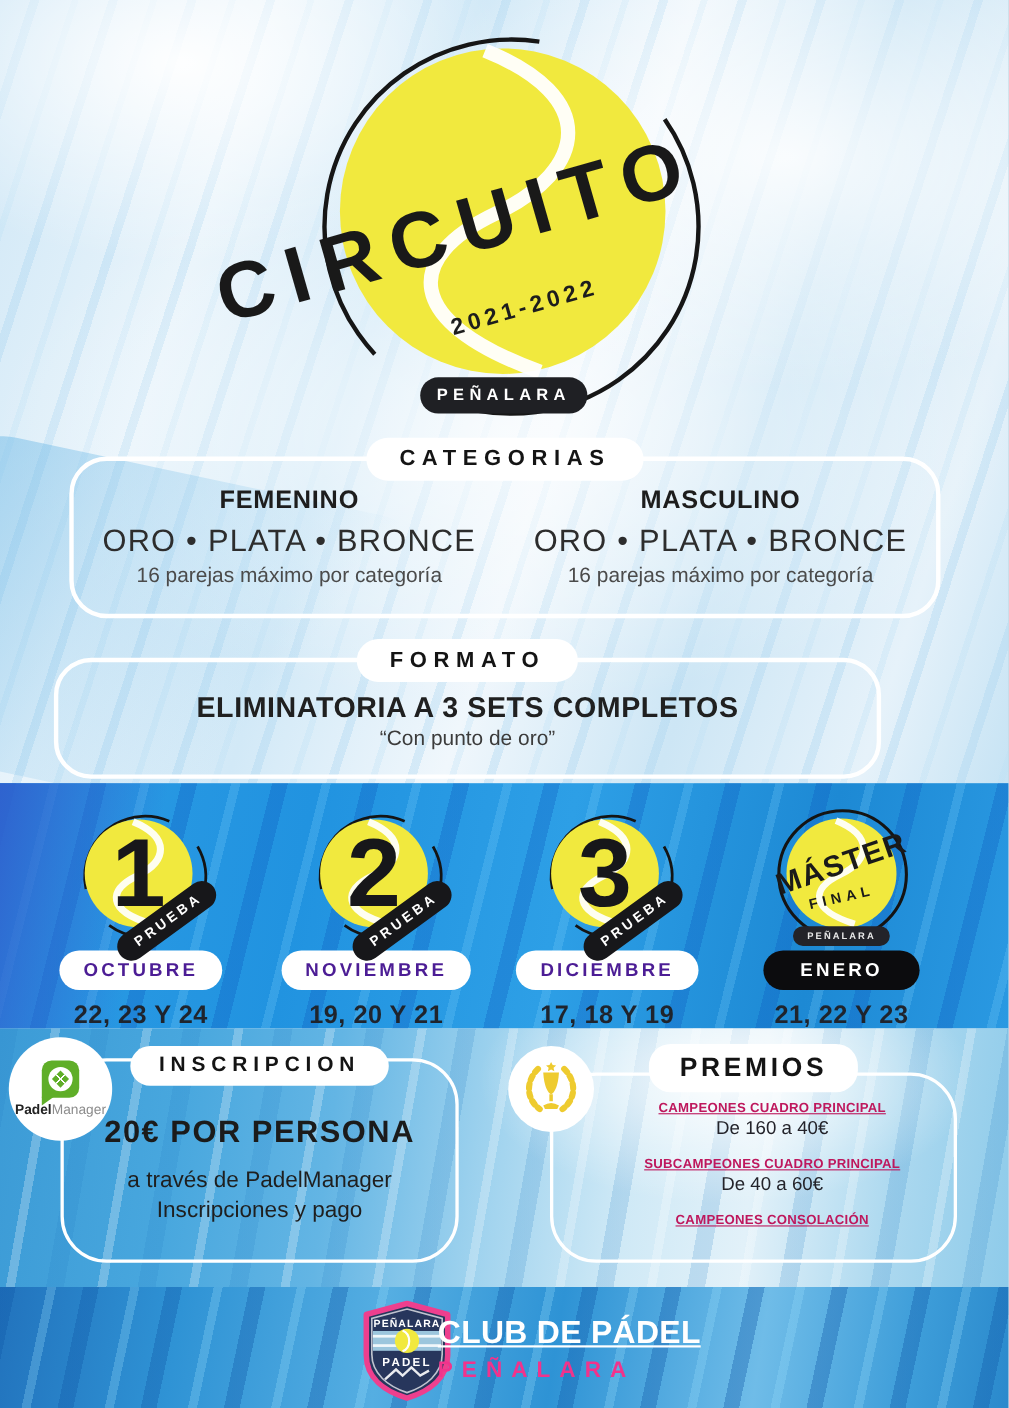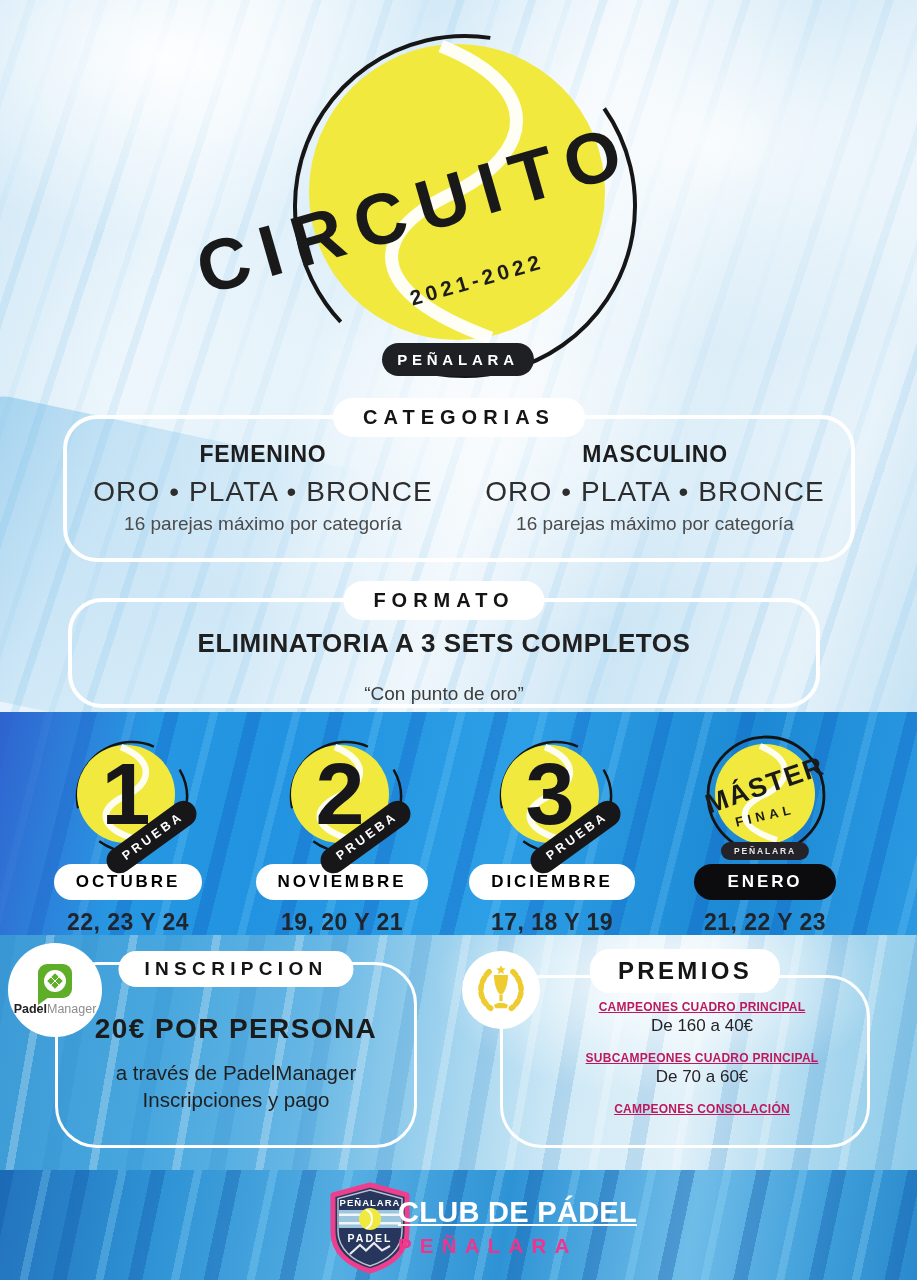--- a/index.html
+++ b/index.html
@@ -55,44 +55,44 @@
   
   .box { position:absolute; border:4px solid #fff; border-radius:34px; text-align:center; }
   .box-pill { position:absolute; top:-21px; left:50%; transform:translateX(-50%);
     background:#fff; border-radius:20px; padding:8px 30px; font-size:20px; font-weight:600;
     letter-spacing:.3em; color:#141414; white-space:nowrap; }
   .categorias-box { left:63px; top:415px; width:792px; height:147px; display:flex; padding-top:22px; }
   .cat-col { flex:1; }
   .cat-name { font-size:23px; font-weight:700; color:#1d1d1d; letter-spacing:.03em; }
   .cat-levels { margin-top:8px; font-size:28px; font-weight:400; color:#2d2d2d; letter-spacing:.04em; }
   .cat-note { margin-top:5px; font-size:19px; color:#4b4b4b; }
-  .formato-box { left:68px; top:598px; width:752px; height:110px; }
+  .formato-box { left:49px; top:598px; width:752px; height:110px; }
   .formato-rule { margin-top:26px; font-size:26px; font-weight:700; color:#202020; letter-spacing:.02em; }
-  .formato-note { margin-top:24px; font-size:19px; color:#3c3c3c; }
+  .formato-note { margin-top:2px; font-size:19px; color:#3c3c3c; }
 
   
   .event { position:absolute; top:734px; width:210px; text-align:center; }
   .ev-1 { left:23px; } .ev-2 { left:237px; } .ev-3 { left:447px; } .ev-4 { left:660px; }
   .ball { position:relative; width:124px; height:124px; margin:0 auto; }
   .ball svg { position:absolute; inset:0; overflow:visible; }
   .ball-num { position:absolute; left:0; top:2px; width:120px; height:120px; line-height:116px;
     font-size:88px; font-weight:600; color:#17171a; }
   .prueba { position:absolute; right:-14px; bottom:8px; transform:rotate(-36deg);
     background:#17171a; color:#fff; font-size:12.5px; font-weight:600; letter-spacing:.26em;
     padding:6px 15px 6px 18px; border-radius:16px; white-space:nowrap; }
   .m-title { position:absolute; left:-28px; top:36px; width:180px; text-align:center;
     transform:rotate(-19deg); font-size:27px; font-weight:700; letter-spacing:.06em; color:#1a1a1a; white-space:nowrap; }
   .m-sub { position:absolute; left:2px; top:74px; width:120px; text-align:center;
     transform:rotate(-13deg); font-size:13px; font-weight:700; letter-spacing:.34em; color:#1a1a1a; }
   .m-badge { position:absolute; left:50%; bottom:-2px; transform:translateX(-50%);
     background:#232329; color:#e8e8e8; font-size:8.5px; font-weight:600; letter-spacing:.22em;
     padding:4px 13px; border-radius:10px; white-space:nowrap; }
   .month-row { margin-top:6px; }
   .month-pill { display:inline-block; background:#fff; border-radius:18px; padding:8px 22px;
-    font-size:17px; font-weight:600; letter-spacing:.17em; color:#000000; white-space:nowrap; }
+    font-size:17px; font-weight:600; letter-spacing:.17em; color:#4c1d95; white-space:nowrap; }
   .month-pill.dark { background:#0c0c0e; color:#fff; padding:8px 34px; }
   .dates { margin-top:9px; font-size:23px; font-weight:700; color:#1f242d; letter-spacing:.02em; }
 
   
   .insc-box { left:55px; top:962px; width:362px; height:186px; border-width:3.5px; border-radius:42px; }
   .insc-box .box-pill { top:-14px; font-size:19px; padding:7px 26px; letter-spacing:.28em;text-align:right; }
   .insc-price { margin-top:48px; font-size:28px; font-weight:600; letter-spacing:.05em; color:#1b1b1b; }
   .insc-lines { margin-top:14px; font-size:20.5px; color:#1f1f1f; line-height:1.32; }
   .pm-circle { position:absolute; left:8px; top:943px; width:94px; height:94px; background:#fff;
     border-radius:50%; z-index:5; display:flex; flex-direction:column; align-items:center;
@@ -241,21 +241,21 @@
     </div>
 
     <div class="box prem-box">
       <div class="box-pill">PREMIOS</div>
       <div>
         <div class="p-name">CAMPEONES CUADRO PRINCIPAL</div>
         <div class="p-detail">De 160 a 40€</div>
       </div>
       <div>
         <div class="p-name">SUBCAMPEONES CUADRO PRINCIPAL</div>
-        <div class="p-detail">De 70 a 60€</div>
+        <div class="p-detail">De 40 a 60€</div>
       </div>
       <div>
         <div class="p-name">CAMPEONES CONSOLACIÓN</div>
       </div>
     </div>
     <div class="trophy-circle">
       <svg width="62" height="62" viewBox="0 0 78 78">
         <path d="M 24,16 C 10,30 10,50 26,62" fill="none" stroke="#eecb2f" stroke-width="7" stroke-dasharray="5 5" stroke-linecap="round"></path>
         <path d="M 54,16 C 68,30 68,50 52,62" fill="none" stroke="#eecb2f" stroke-width="7" stroke-dasharray="5 5" stroke-linecap="round"></path>
         <polygon points="39,8 40.8,11.6 44.8,12 41.8,14.8 42.7,18.8 39,16.6 35.3,18.8 36.2,14.8 33.2,12 37.2,11.6" fill="#eecb2f"></polygon>

